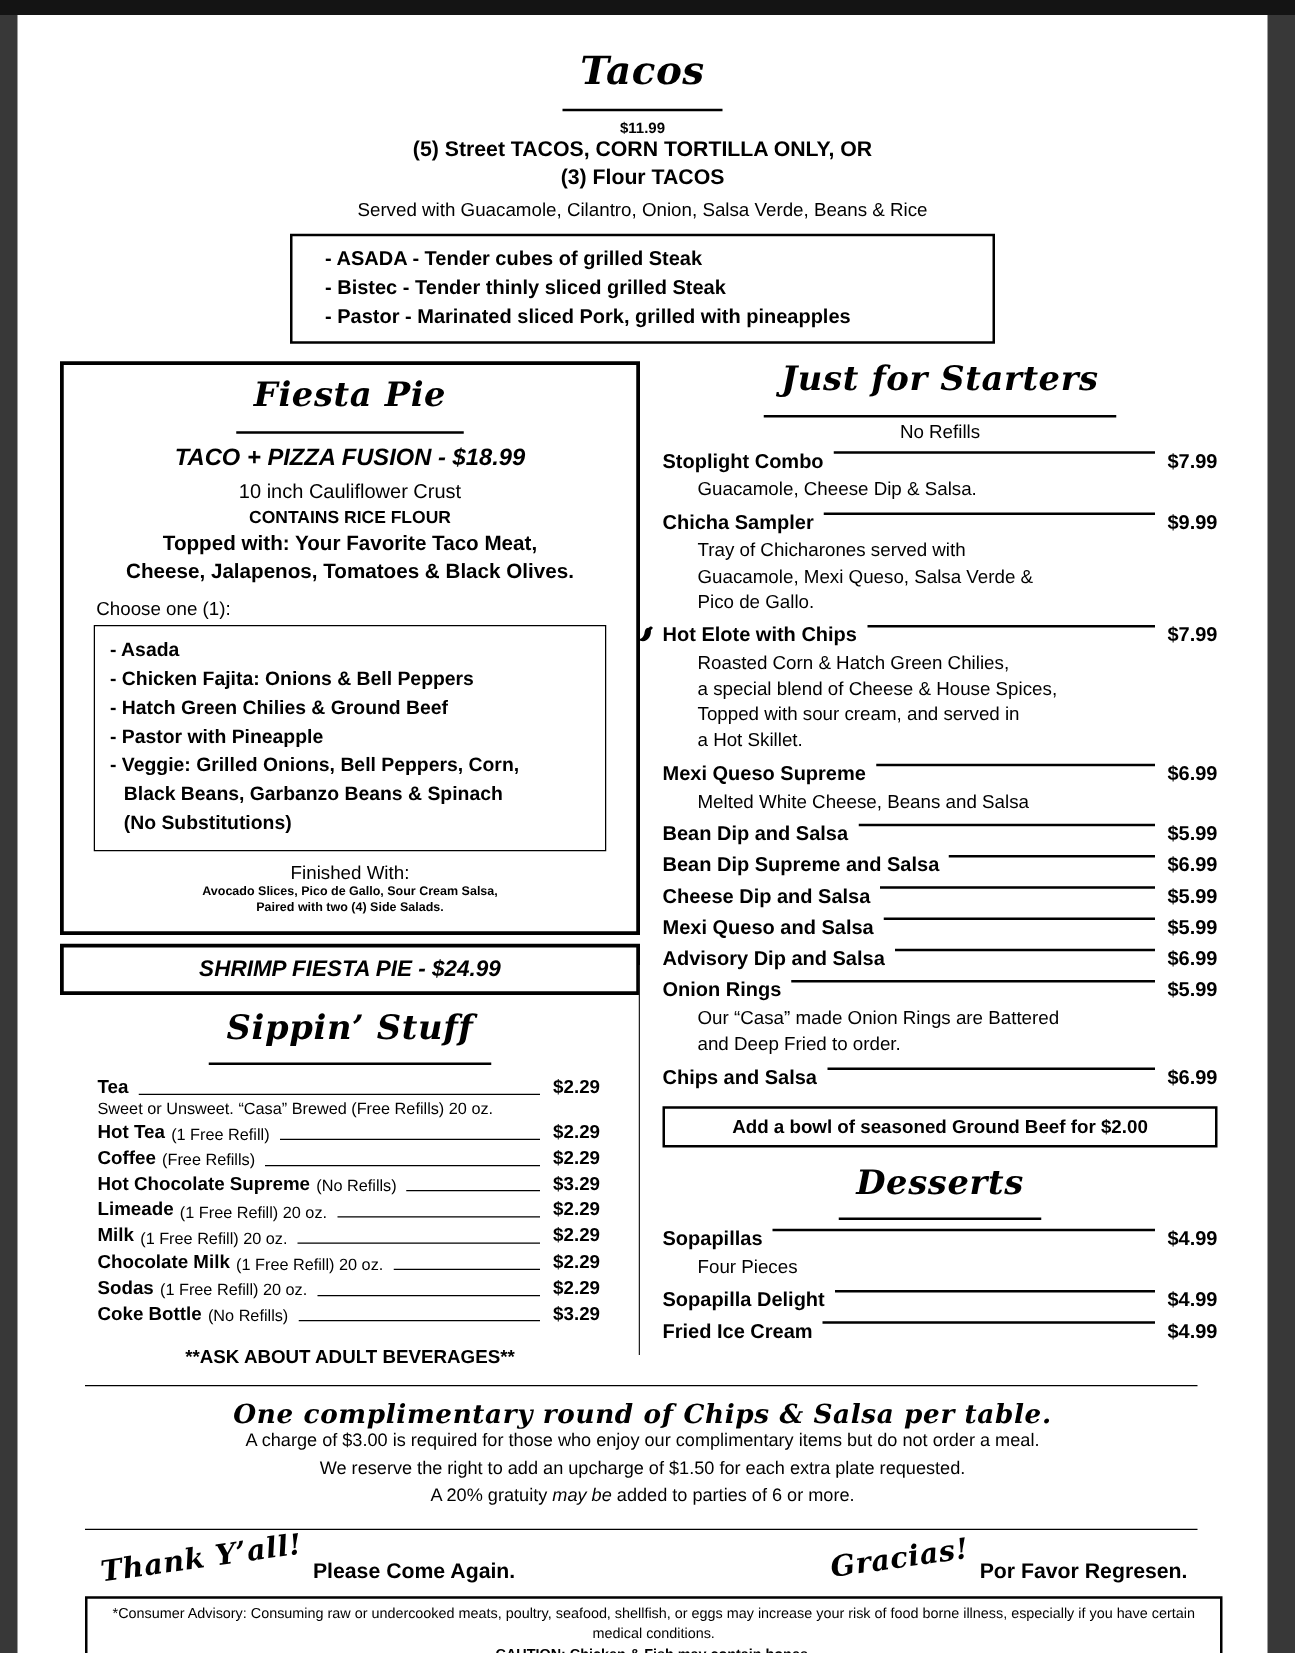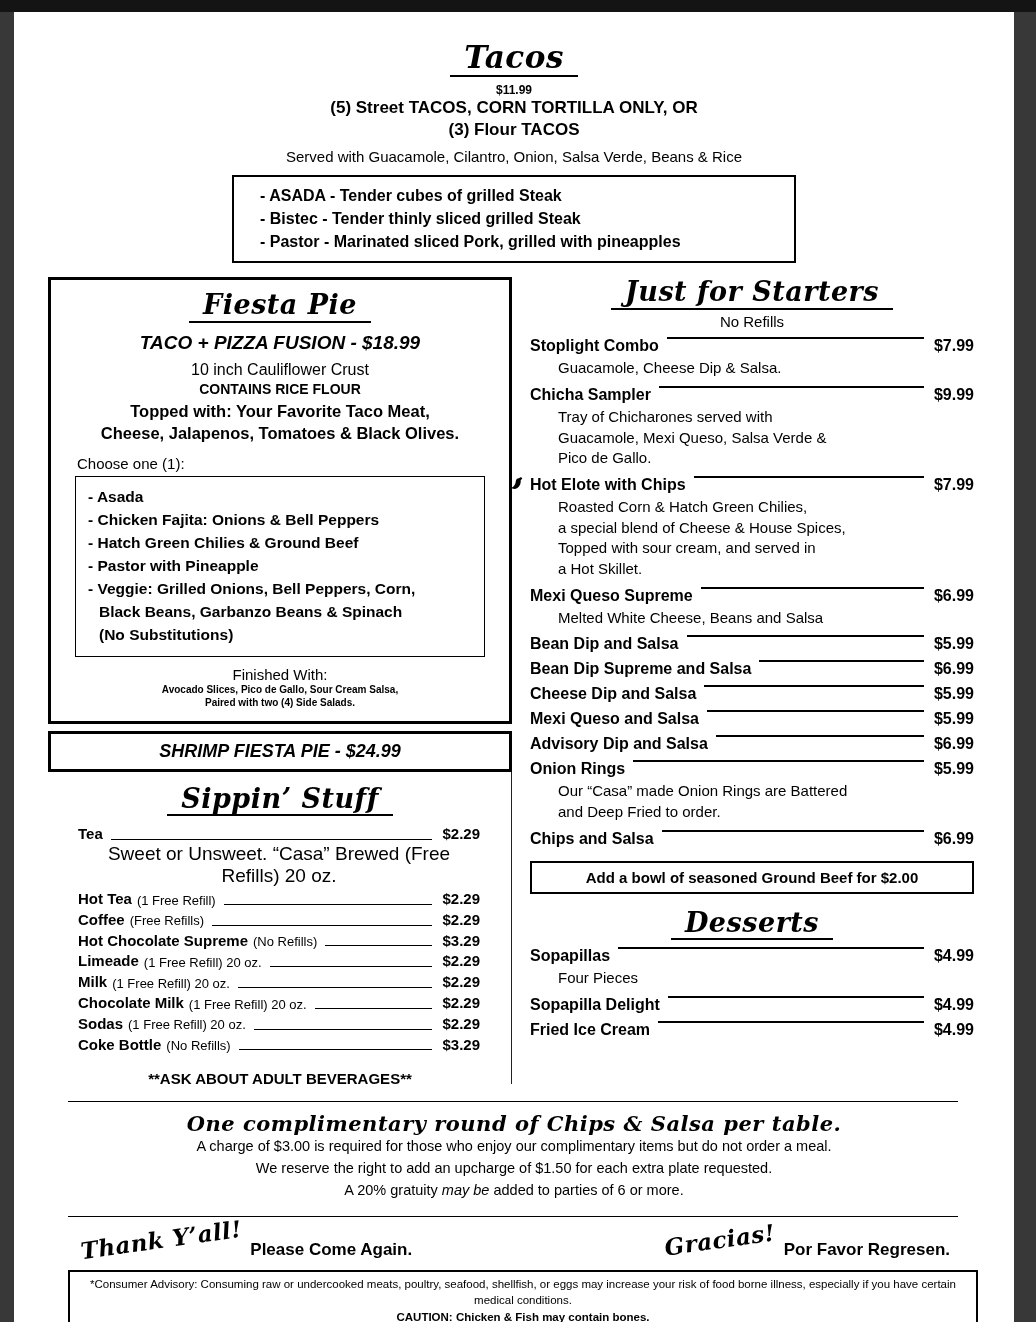--- a/index.html
+++ b/index.html
@@ -22,21 +22,21 @@
   }
   .c{text-align:center;}
   .b{font-weight:bold;}
   .script{
     font-family:"DejaVu Serif","Liberation Serif",serif;
     font-style:italic;
     font-weight:bold;
     letter-spacing:.5px;
   }
   h1,h2{margin:0;}
-  .title-underline{display:inline-block;border-bottom:2px solid #000;padding:0 14px 1px 14px;}
+  .title-underline{display:inline-block;border-bottom:2px solid #000;padding:0 14px 13px 14px;}
   .section-title{font-size:31px;line-height:1.1;}
   .sub-title{font-size:27px;line-height:1.1;}
 
   
   .tacos-head{margin-top:2px;}
   .tacos-price{font-size:12px;font-weight:bold;margin-top:6px;}
   .tacos-line{font-size:17px;font-weight:bold;line-height:1.3;}
   .tacos-served{font-size:15px;margin-top:7px;}
   .meats-box{
     border:2px solid #000;
@@ -70,21 +70,21 @@
     text-align:center;font-weight:bold;font-style:italic;font-size:18px;
   }
 
   
   .drinks{margin-top:12px;}
   .drinks-list{margin:8px 32px 0 30px;}
   .dr{display:flex;align-items:flex-end;line-height:1.32;margin-top:1px;}
   .dr-name{font-weight:bold;font-size:15px;white-space:nowrap;}
   .dr-note{font-size:13px;margin-left:5px;white-space:nowrap;}
   .dr-price{font-weight:bold;font-size:15px;white-space:nowrap;}
-  .dr-sub{font-size:19px;margin:-1px 0 2px 0;text-align:center;}
+  .dr-sub{font-size:13px;margin:-1px 0 2px 0;}
   .lead{flex:1 1 auto;min-width:14px;border-bottom:1.5px solid #000;margin:0 10px 4px 8px;}
   .lead-thick{border-bottom-width:2px;}
   .adult{font-weight:bold;font-size:15px;text-align:center;margin-top:16px;}
 
   
   .subtitle{font-size:15px;margin-top:3px;}
   .mi{margin-top:0;}
   .mi-row{display:flex;align-items:flex-start;position:relative;margin-top:7px;}
   .mi-name{font-weight:bold;font-size:16px;white-space:nowrap;}
   .mi-price{font-weight:bold;font-size:16px;white-space:nowrap;}

